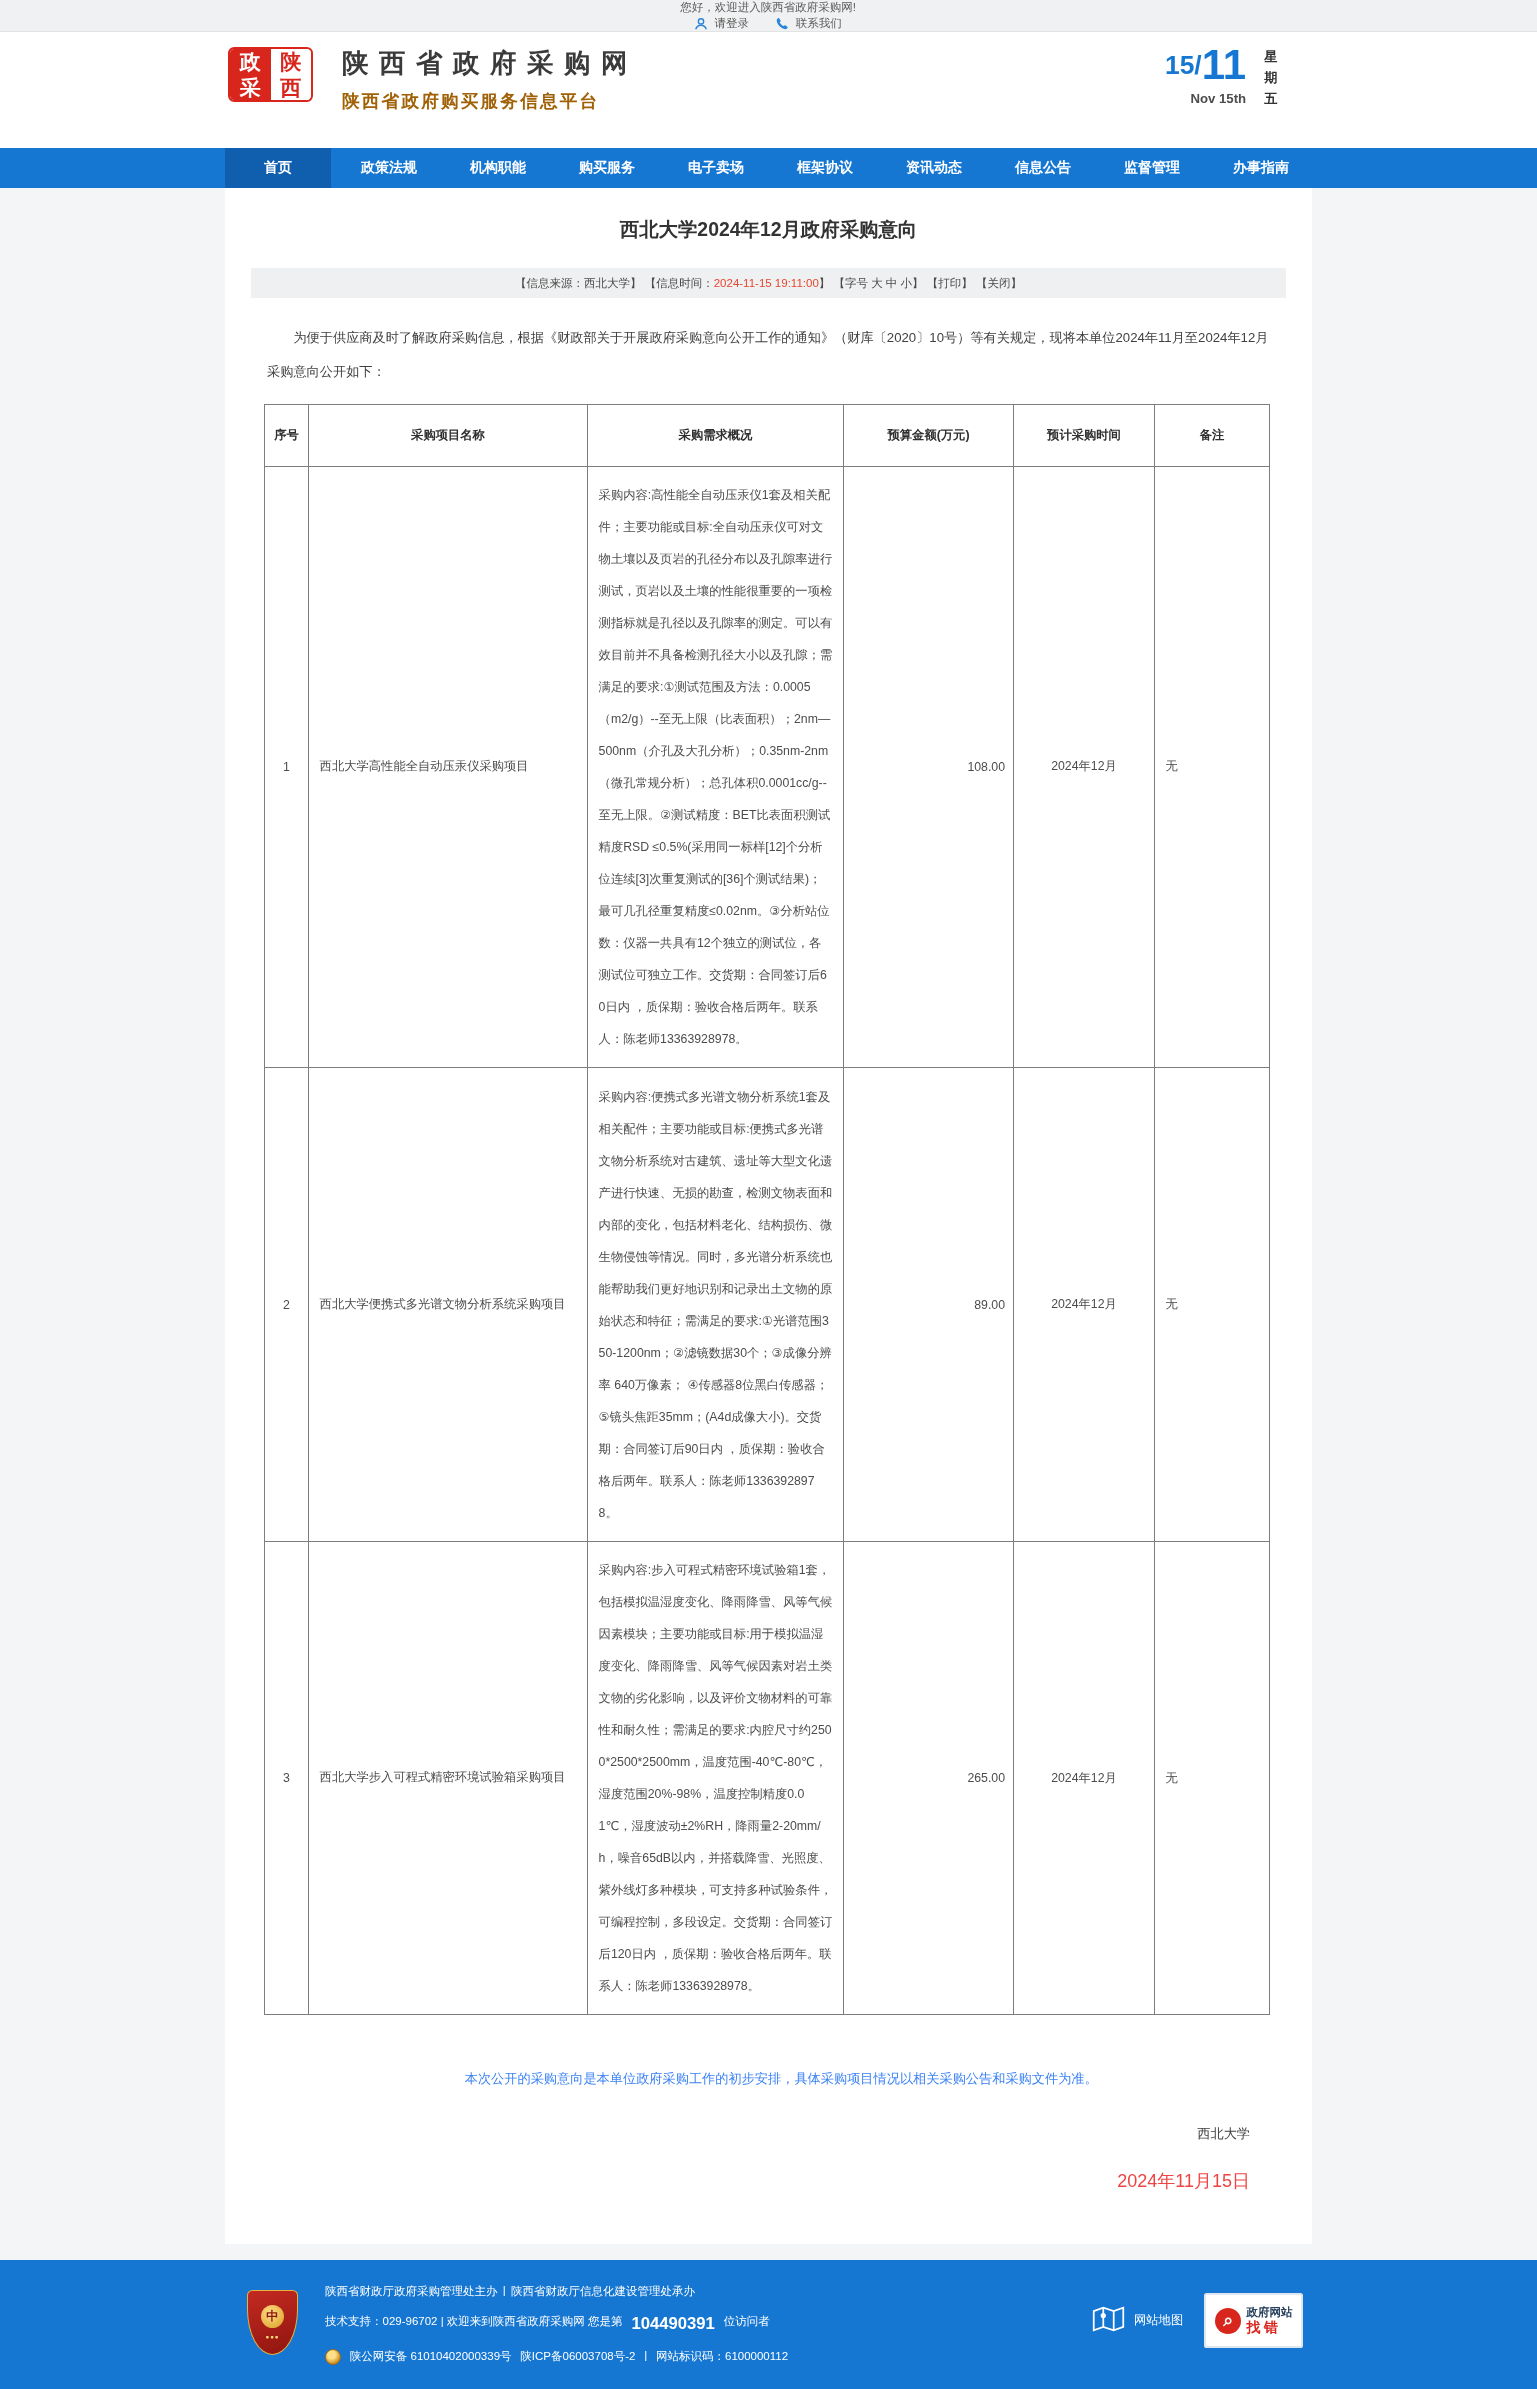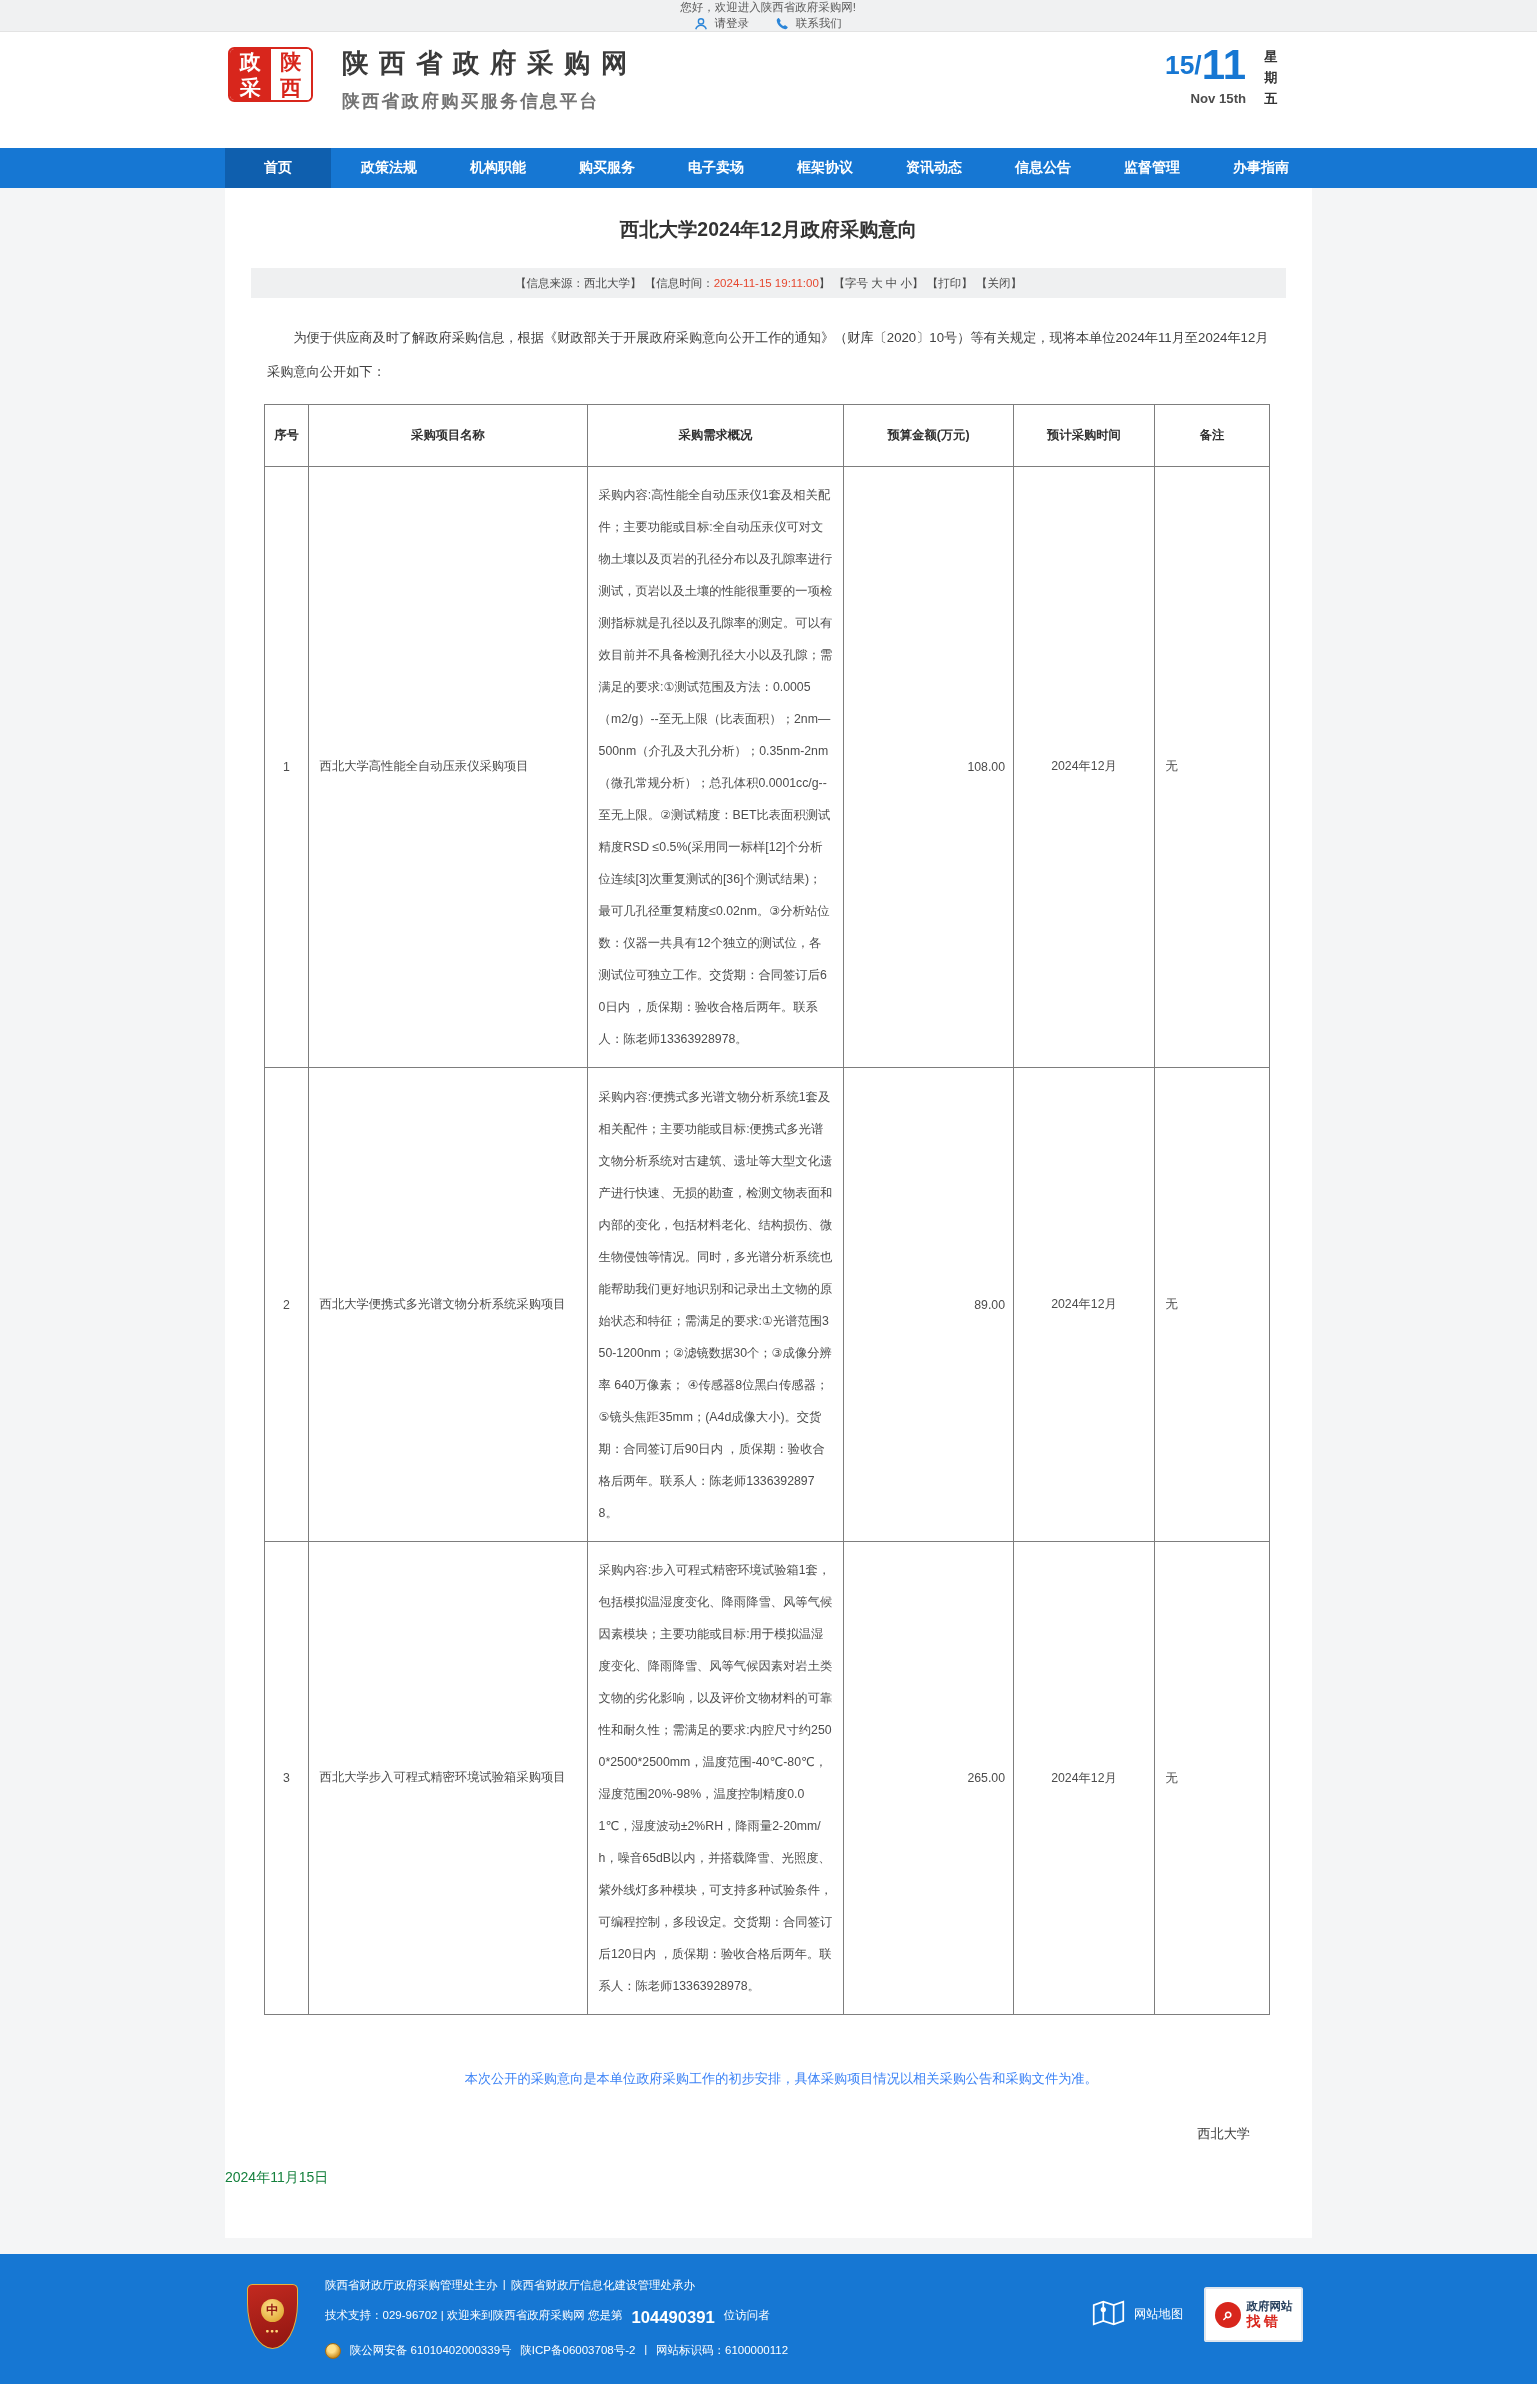--- a/index.html
+++ b/index.html
@@ -23,21 +23,21 @@
   .logo {
     position: absolute; left: 228px; top: 15px; width: 85px; height: 55px;
     border: 2.6px solid #d8261c; border-radius: 6.2px; overflow: hidden;
     display: grid; grid-template-columns: 1fr 1fr; grid-template-rows: 1fr 1fr;
   }
   .logo span { display: flex; align-items: center; justify-content: center; font-weight: bold; font-size: 21px; line-height: 1; }
   .lg-red  { background: #d8261c; color: #fff; }
   .lg-wht  { background: #fff; color: #d8261c; }
   .titles  { position: absolute; left: 342px; top: 14px; }
   .site-name { font-size: 26.4px; font-weight: bold; color: #3a3a3a; letter-spacing: 10.6px; }
-  .site-sub  { font-size: 17.6px; font-weight: bold; color: #737373; letter-spacing: 2.2px; margin-top: 8px; }
+  .site-sub  { font-size: 17.6px; font-weight: bold; color: #a16207; letter-spacing: 2.2px; margin-top: 8px; }
   .search { position: absolute; left: 676px; top: 18.5px; display: flex; }
   .search input {
     width: 324px; height: 35px; border: 1.8px solid #1677d3; background: #fff;
     font-size: 12.3px; padding: 0 10.6px; color: #333; outline: none;
     font-family: "Liberation Sans", "DejaVu Sans", sans-serif;
   }
   .search input::placeholder { color: #9a9a9a; }
   .btn { height: 35px; width: 55px; border: none; color: #fff; font-size: 12.3px; cursor: pointer;
          font-family: "Liberation Sans", "DejaVu Sans", sans-serif; }
   .btn-title    { background: #2e8ce6; margin-left: 5.3px; }
@@ -78,21 +78,21 @@
   .col-no { width: 44px; } .col-name { width: 279px; } .col-demand { width: 256px; }
   .col-budget { width: 170px; } .col-time { width: 141px; } .col-note { width: 115px; }
   .td-no { text-align: center; color: #4c4c4c; }
   .td-name { padding: 8.8px 10.6px; color: #4c4c4c; line-height: 1.9; }
   .td-demand { padding: 12.3px 10.6px; color: #4c4c4c; line-height: 32px; text-align: left; word-break: break-all; }
   .td-budget { text-align: right; padding-right: 8px; color: #4c4c4c; }
   .td-time { text-align: center; color: #4c4c4c; }
   .td-note { padding-left: 10.6px; color: #4c4c4c; }
   .closing { margin: 51px 43px 0 42px; font-size: 13.2px; color: #3b82f6; line-height: 2; text-indent: 2em; text-align: center; }
   .sig      { text-align: right; margin: 32px 62px 0 0; font-size: 13.2px; color: #404040; }
-  .sig-date { margin: 26.4px 62px 0 0; font-size: 14px; color: #15803d; }
+  .sig-date { text-align: right; margin: 26.4px 62px 0 0; font-size: 18px; color: #ef4444; }
   
   .footer { background: #1677d3; height: 130px; }
   .f-inner { margin: 0 225px; height: 130px; position: relative; color: #fff; }
   .f-shield {
     position: absolute; left: 22px; top: 30px; width: 51px; height: 65px;
     background: linear-gradient(160deg, #c32a20, #8f1510);
     border: 1.8px solid #e8b23c; border-radius: 5.3px 5.3px 50% 50%/5.3px 5.3px 70% 70%;
     display: flex; flex-direction: column; align-items: center; justify-content: center;
   }
   .f-shield .em { width: 23px; height: 23px; border-radius: 50%;

